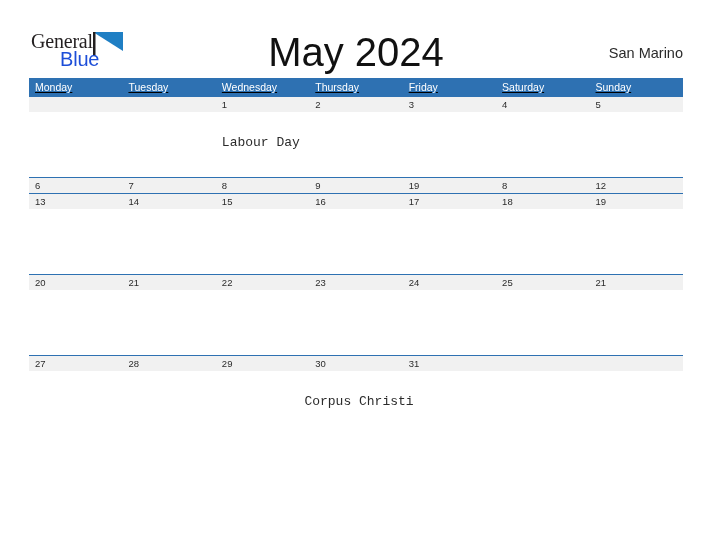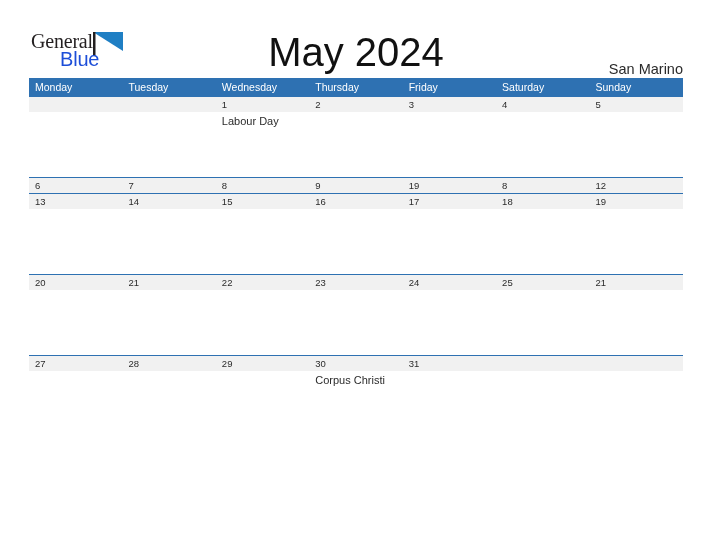--- a/index.html
+++ b/index.html
@@ -67,39 +67,40 @@
     text-align: center;
     font-size: 40px;
     color: #111111;
     font-family: "Liberation Sans", sans-serif;
     letter-spacing: 0px;
   }
 
   .cal-location {
     position: absolute;
     right: 29px;
-    top: 61px;
+    top: 45px;
     font-size: 14.5px;
     color: #2b2b2b;
     font-family: "Liberation Sans", sans-serif;
   }
 
   
   .calendar {
     position: absolute;
     left: 29px;
     top: 78px;
     width: 654px;
   }
 
   .weekday-row {
     display: flex;
     width: 100%;
     height: 18px;
     background: #2e71b2;
+    text-decoration: underline;
   }
   .weekday-cell {
     flex: 1 1 0;
     font-size: 10.5px;
     color: #ffffff;
     line-height: 18px;
     padding-left: 6px;
     box-sizing: border-box;
     font-family: "Liberation Sans", sans-serif;
     white-space: nowrap;
@@ -138,26 +139,27 @@
     background: #ffffff;
   }
   .event-cell {
     flex: 1 1 0;
     padding-left: 6px;
     padding-top: 3px;
     box-sizing: border-box;
     font-family: "Liberation Sans", sans-serif;
   }
   .event-label {
-    font-size: 11px;
+    font-size: 13px;
     color: #2b2b2b;
     line-height: 12px;
     display: block;
     white-space: nowrap;
-    font-family: Liberation Sans, sans-serif;
+    font-family: Liberation Mono, monospace;
+    margin-top: 22px;
   }
   .event-label:empty {
     display: none;
   }
 </style>
 </head>
 <body>
 
 <div class="page-header">
 

